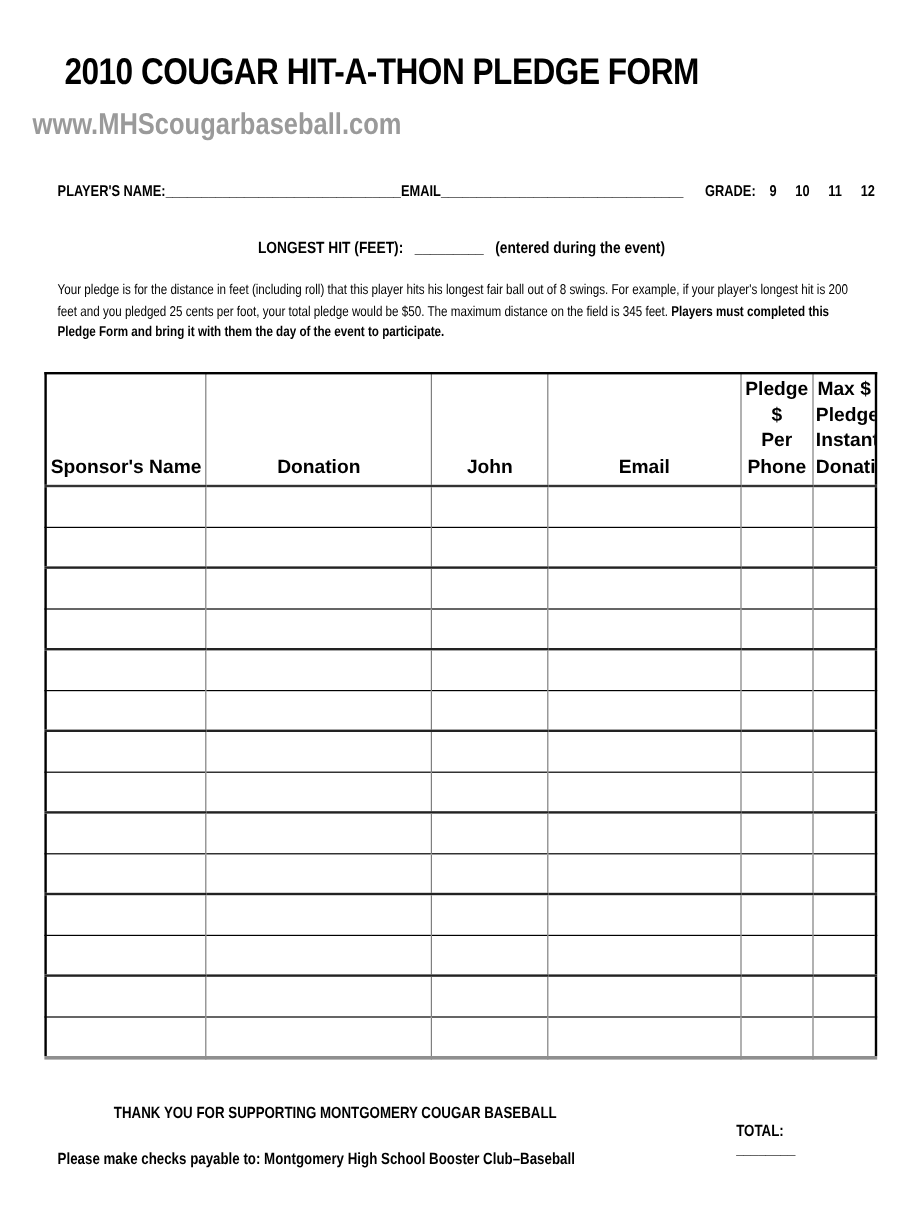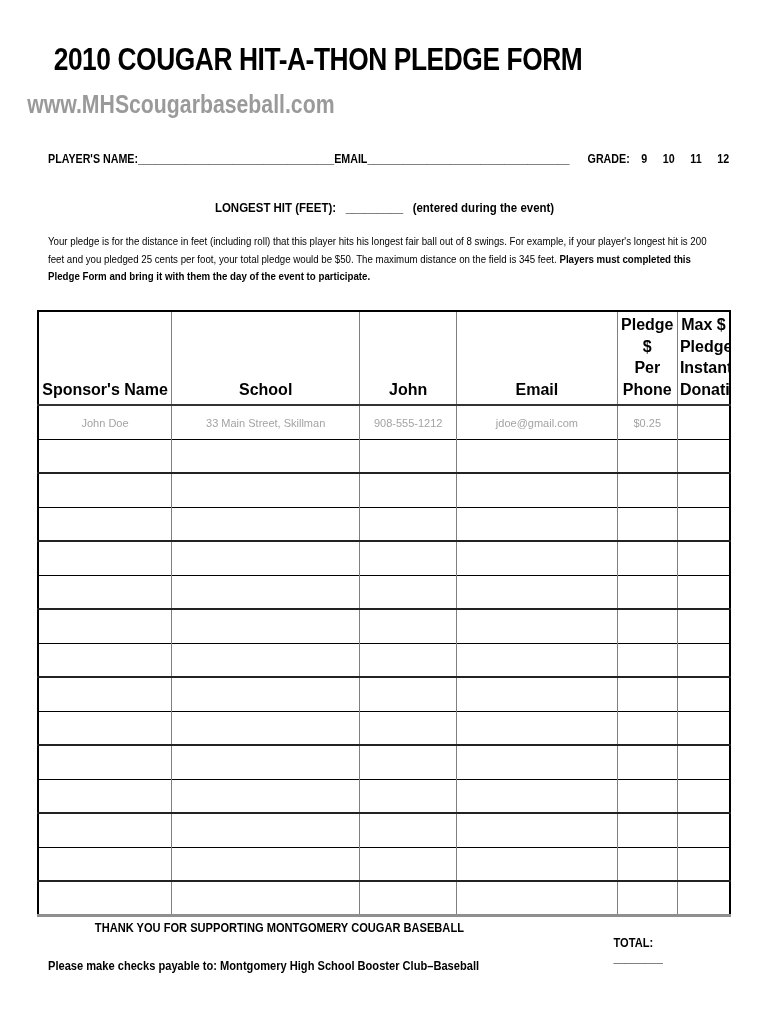--- a/index.html
+++ b/index.html
@@ -125,40 +125,32 @@
         <col style="width: 19.3%;">
         <col style="width: 27.2%;">
         <col style="width: 14%;">
         <col style="width: 23.2%;">
         <col style="width: 8.7%;">
         <col style="width: 7.6%;">
       </colgroup>
     <thead>
       <tr>
           <th>Sponsor's Name</th>
-          <th>School</th>
+          <th>Donation</th>
           <th>John</th>
           <th>Email</th>
           <th>Pledge $
 Per Phone</th>
           <th>Max $
 Pledge/
 Instant
 Donation</th>
         </tr>
     </thead>
     <tbody>
-        <tr class="sample">
-          <td>John Doe</td>
-          <td>33 Main Street, Skillman</td>
-          <td>908-555-1212</td>
-          <td>jdoe@gmail.com</td>
-          <td>$0.25</td>
-          <td></td>
-        </tr>
         <tr>
           <td></td>
           <td></td>
           <td></td>
           <td></td>
           <td></td>
           <td></td>
         </tr>
         <tr>
           <td></td>

